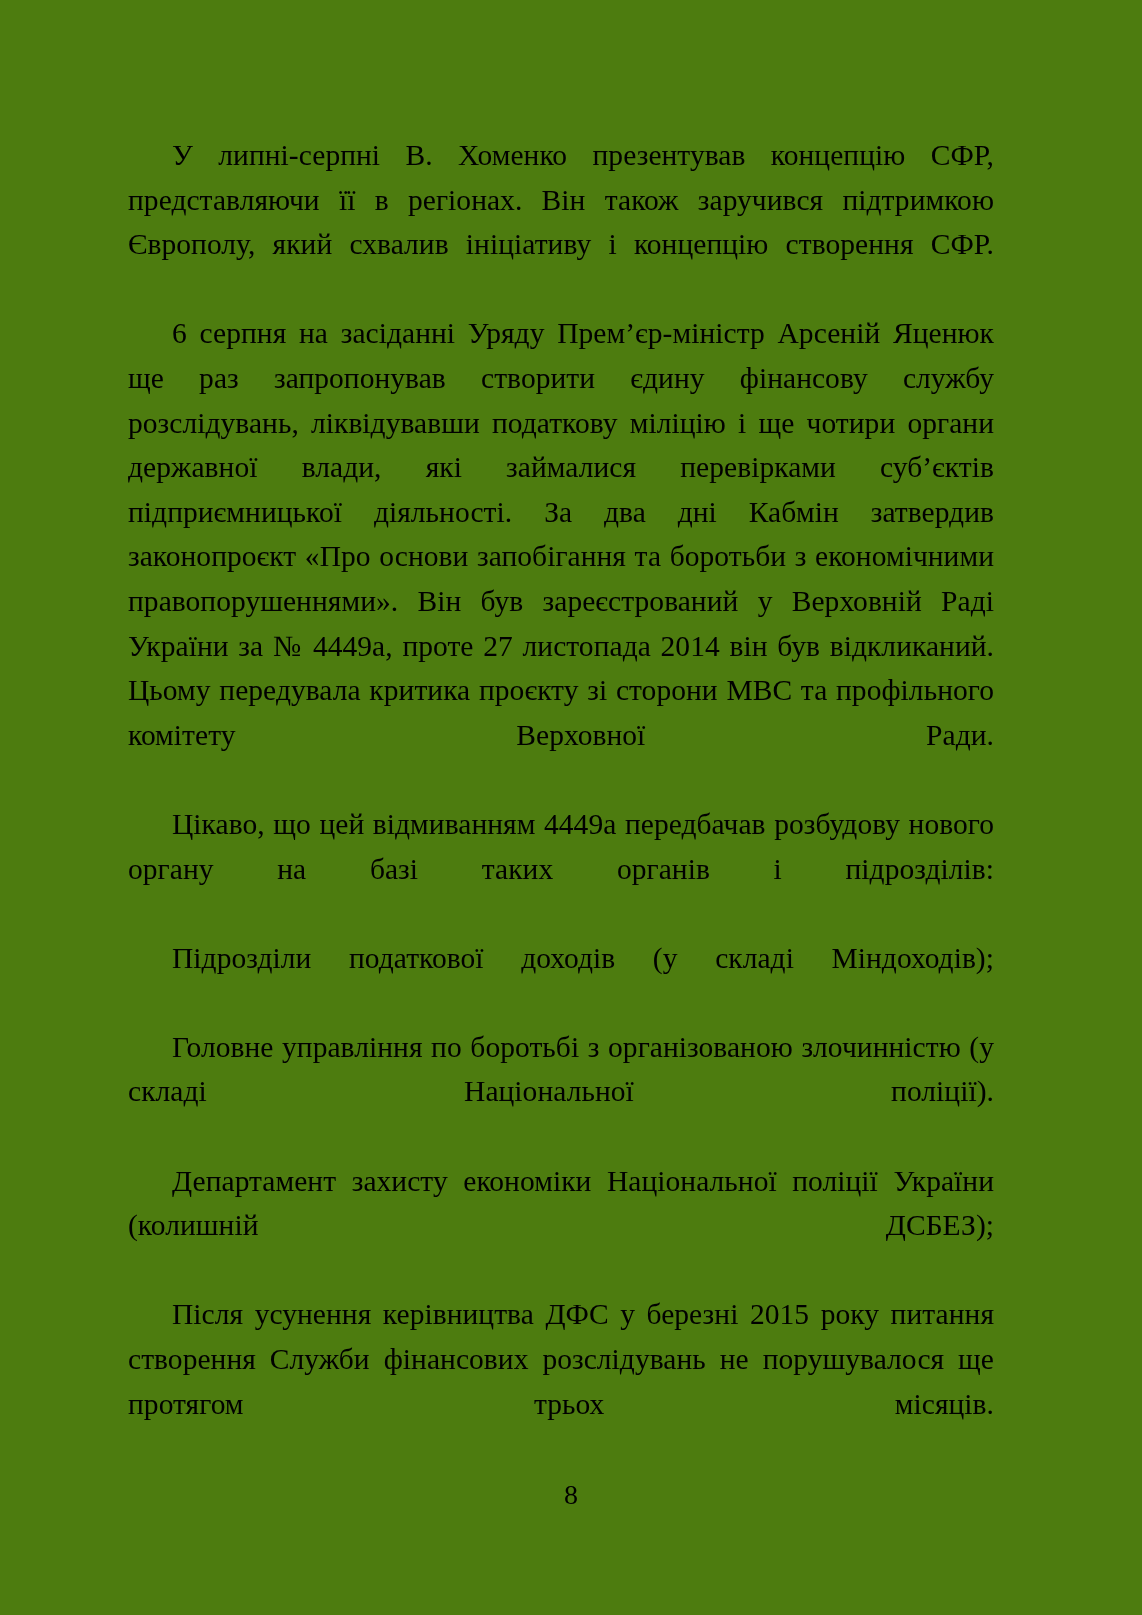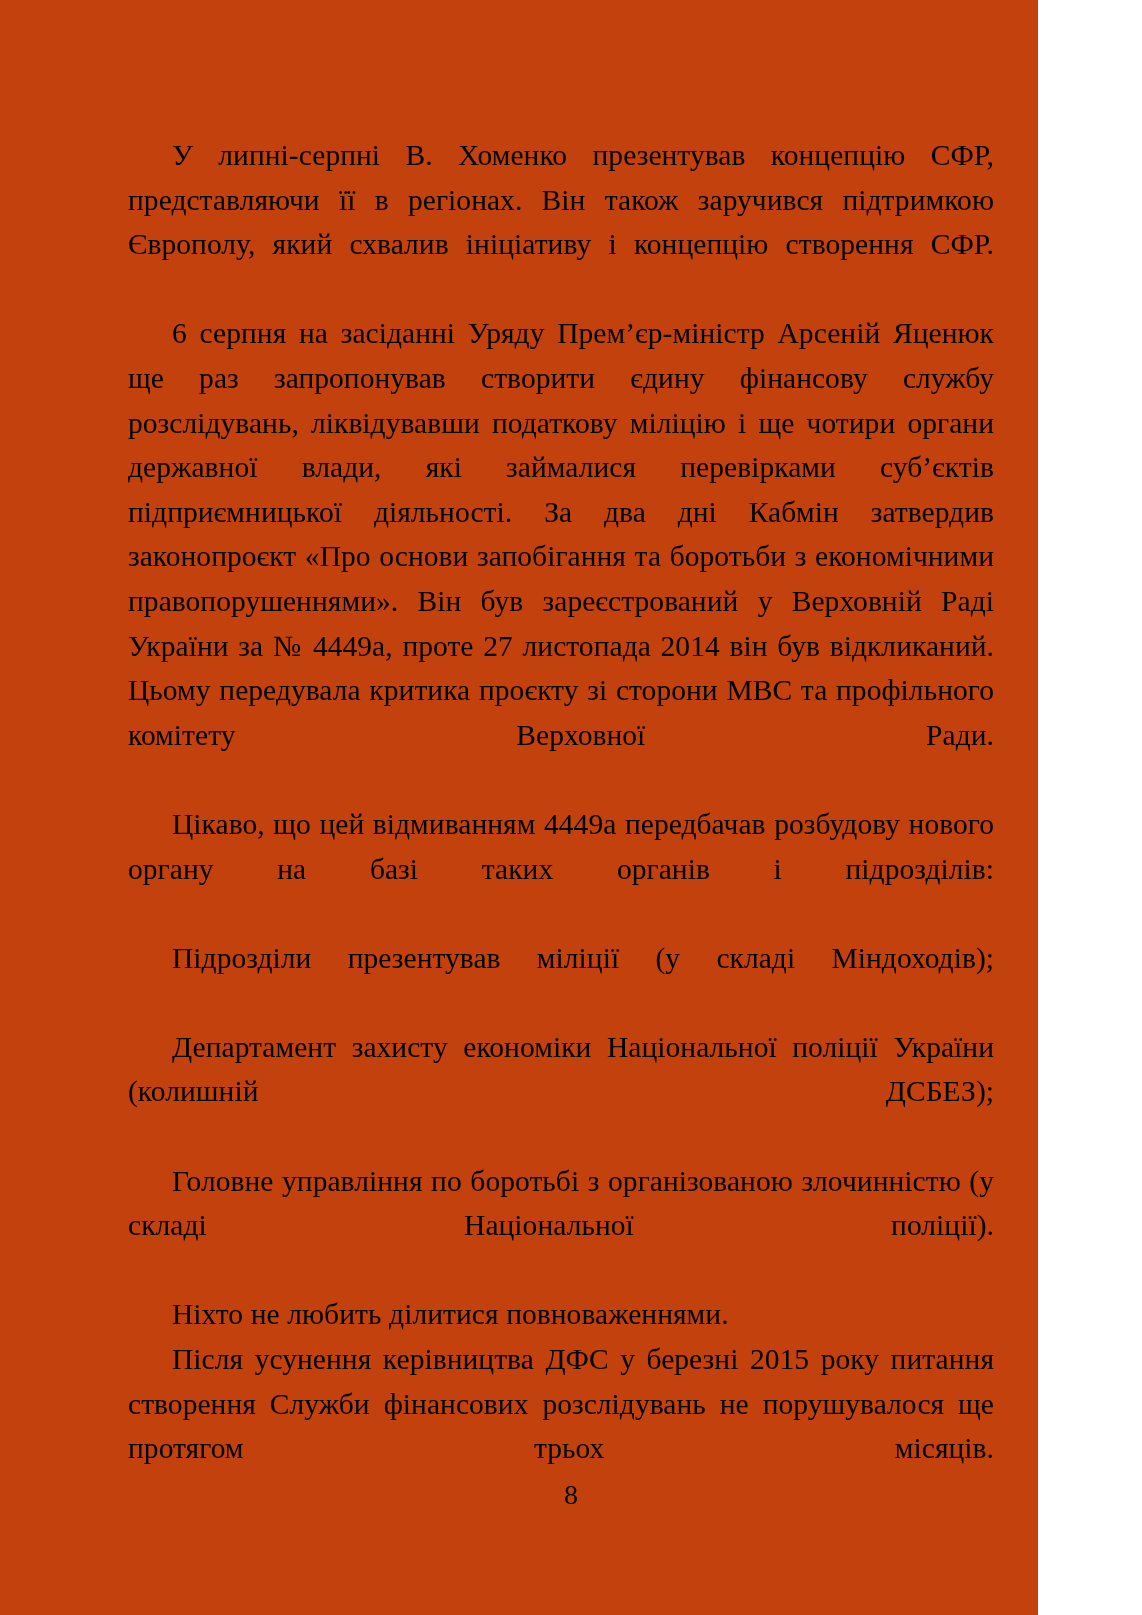--- a/index.html
+++ b/index.html
@@ -14,23 +14,23 @@
     position: relative;
     font-family: "Liberation Serif", "DejaVu Serif", serif;
     color: #000000;
     overflow: hidden;
   }
 
   .page {
     position: absolute;
     left: 0;
     top: 0;
-    width: 1038px;
+    width: 1142px;
     height: 1615px;
-    background: #c2410c;
+    background: #4d7c0f;
   }
 
   .text-column {
     position: absolute;
     left: 128px;
     top: 133px;
     width: 866px;
   }
 
   .para {
@@ -72,23 +72,22 @@
 </head>
 <body>
 
 <div class="page">
 
   <div class="text-column">
 
     <p class="para">У липні-серпні В. Хоменко презентував концепцію СФР, представляючи її в регіонах. Він також заручився підтримкою Європолу, який схвалив ініціативу і концепцію створення СФР.</p>
     <p class="para">6 серпня на засіданні Уряду Прем’єр-міністр Арсеній Яценюк ще раз запропонував створити єдину фінансову службу розслідувань, ліквідувавши податкову міліцію і ще чотири органи державної влади, які займалися перевірками суб’єктів підприємницької діяльності. За два дні Кабмін затвердив законопроєкт «Про основи запобігання та боротьби з економічними правопорушеннями». Він був зареєстрований у Верховній Раді України за № 4449а, проте 27 листопада 2014 він був відкликаний. Цьому передувала критика проєкту зі сторони МВС та профільного комітету Верховної Ради.</p>
     <p class="para">Цікаво, що цей відмиванням 4449а передбачав розбудову нового органу на базі таких органів і підрозділів:</p>
-    <p class="para">Підрозділи презентував міліції (у складі Міндоходів);</p>
+    <p class="para">Підрозділи податкової доходів (у складі Міндоходів);</p>
+    <p class="para">Головне управління по боротьбі з організованою злочинністю (у складі Національної поліції).</p>
     <p class="para">Департамент захисту економіки Національної поліції України (колишній ДСБЕЗ);</p>
-    <p class="para">Головне управління по боротьбі з організованою злочинністю (у складі Національної поліції).</p>
-    <p class="para no-stretch">Ніхто не любить ділитися повноваженнями.</p>
     <p class="para">Після усунення керівництва ДФС у березні 2015 року питання створення Служби фінансових розслідувань не порушувалося ще протягом трьох місяців.</p>
 
   </div>
 
   <div class="page-number">8</div>
 
 </div>
 
 </body></html>

